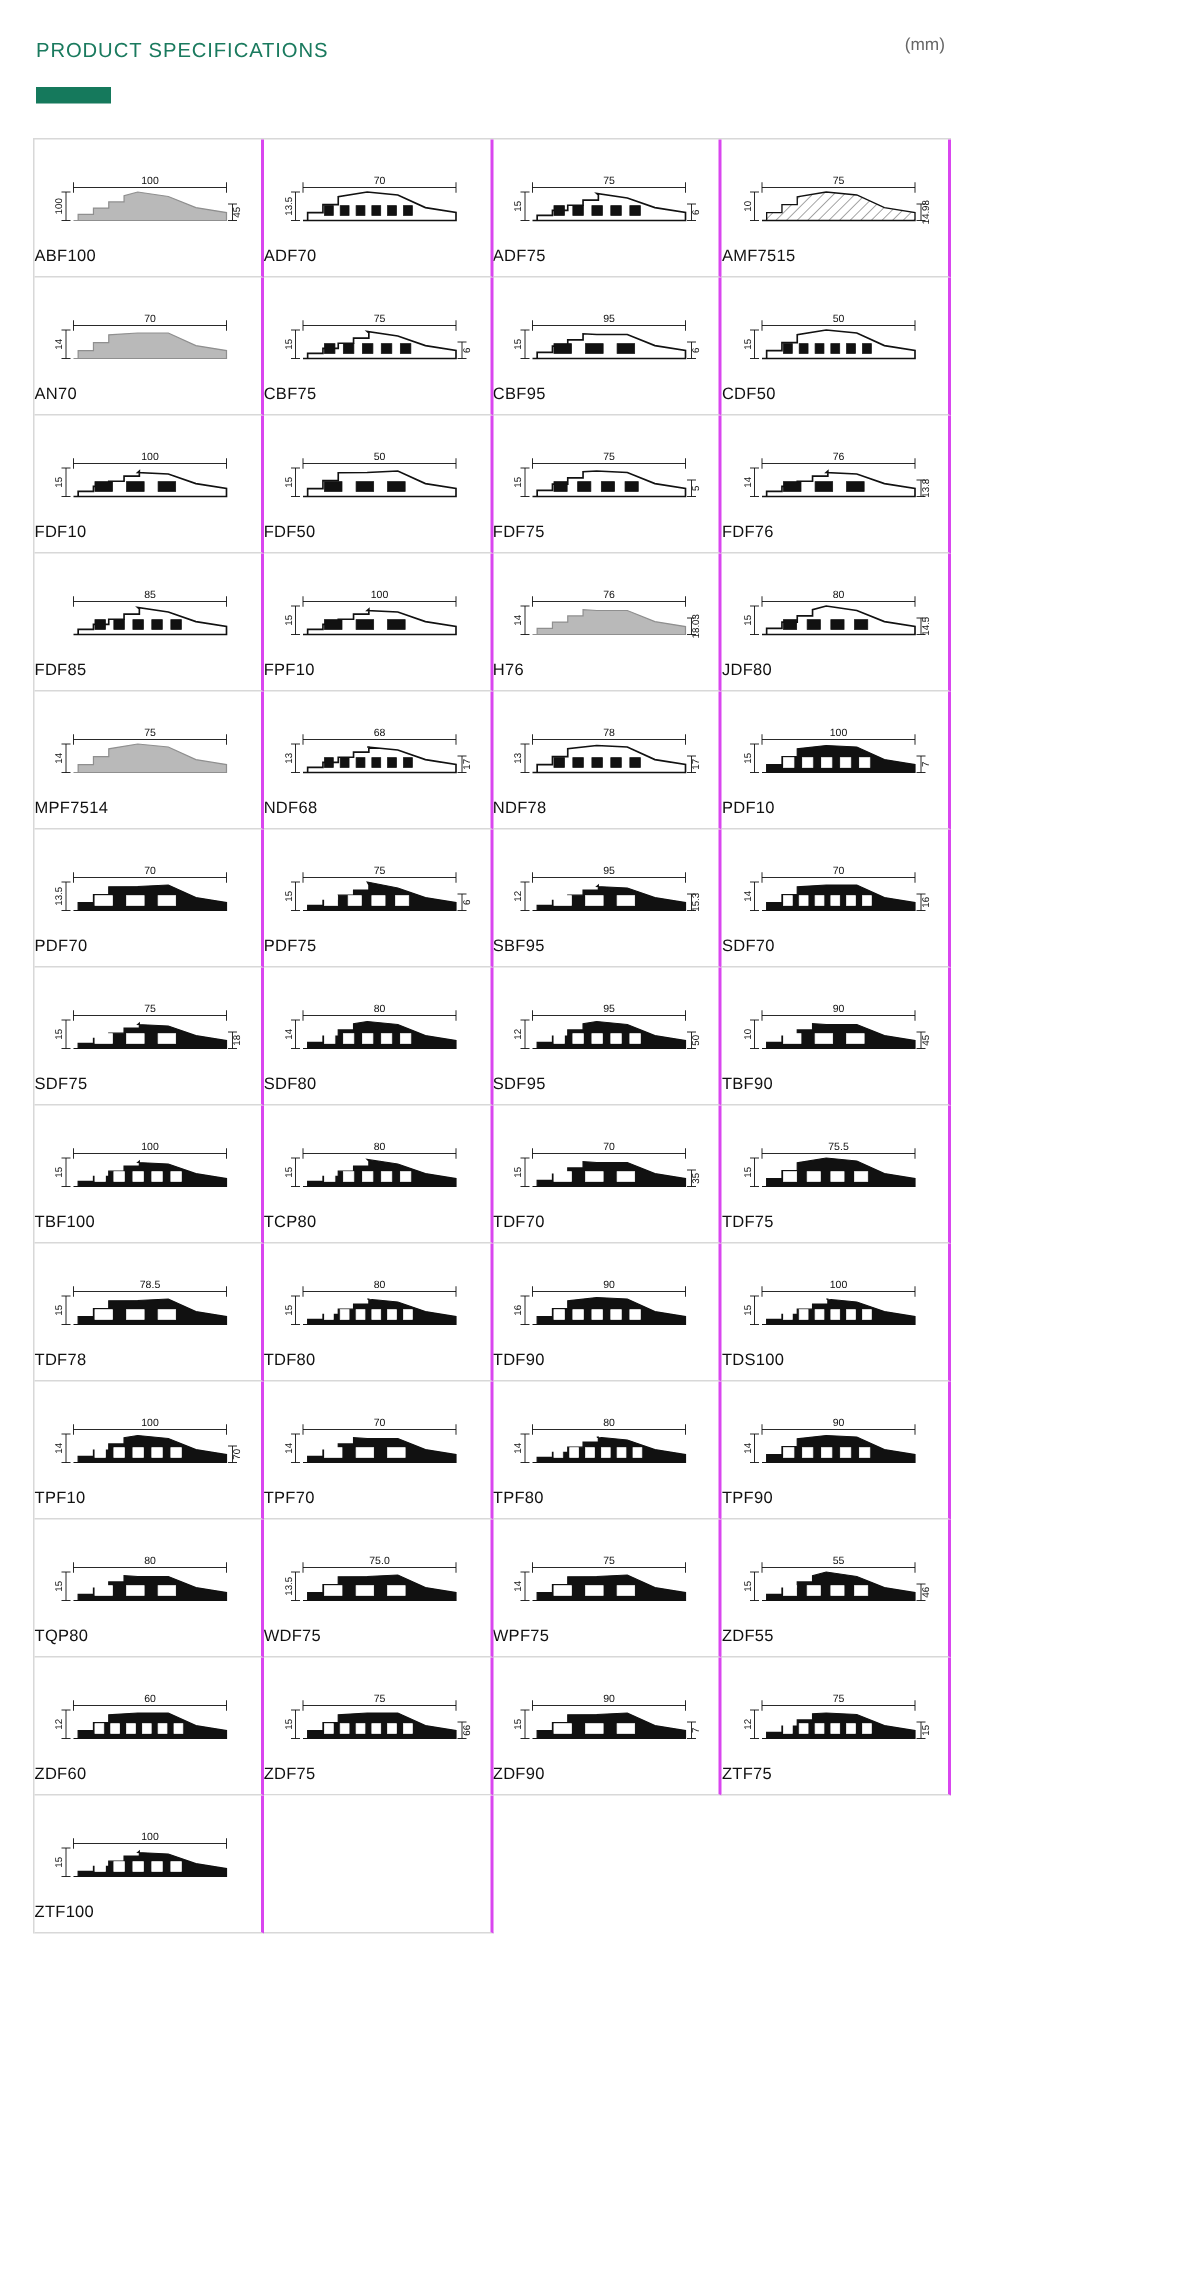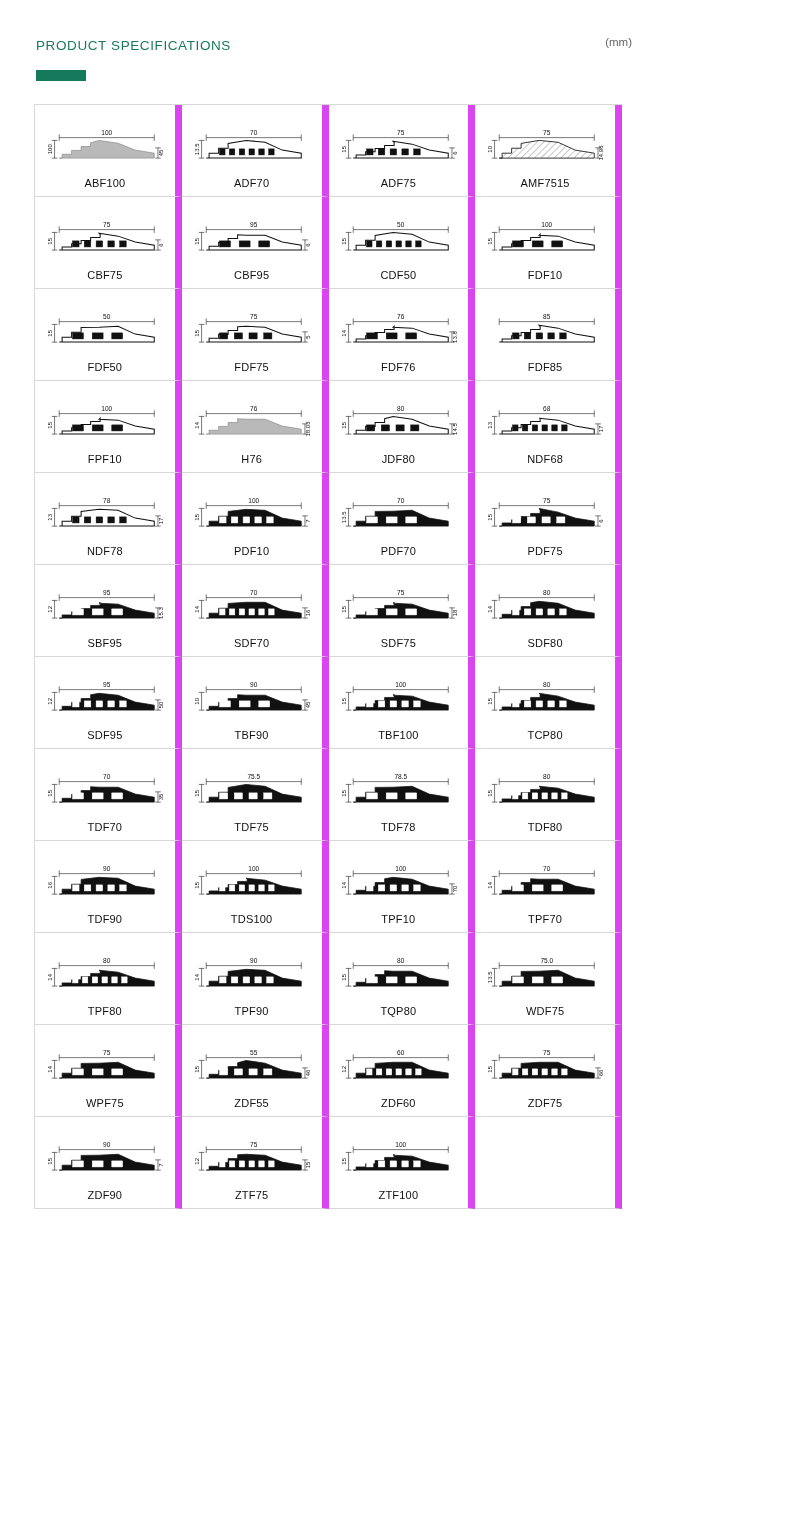--- a/index.html
+++ b/index.html
@@ -7,21 +7,21 @@
     margin: 0; padding: 0;
     background: #ffffff;
     width: 800px;
     font-family: "Liberation Sans", sans-serif;
   }
   .page {
     position: relative;
     width: 656px;
     min-height: 1515px;
     background: #fff;
-    padding: 12px;
+    padding: 0;
   }
   .header {
     position: relative;
     padding: 26px 24px 0 24px;
     height: 92px;
   }
   .title {
     color: #1a7a5e;
     font-size: 13.5px;
     letter-spacing: 0.6px;
@@ -30,40 +30,40 @@
     line-height: 1.2;
   }
   .title-underline {
     margin-top: 16px;
     width: 50px;
     height: 11px;
     background: #15795c;
   }
   .unit {
     position: absolute;
-    right: 12px;
+    right: 26px;
     top: 24px;
     font-size: 11.5px;
     color: #666;
   }
   .grid {
     margin: 0 22px 20px 22px;
     border-top: 1px solid #d8d8d8;
     border-left: 1px solid #d8d8d8;
     display: grid;
     grid-template-columns: repeat(4, 1fr);
   }
   .cell {
-    border-right: 7px solid #d946ef;
+    border-right: 2px solid #d946ef;
     border-bottom: 1px solid #d8d8d8;
     height: 92px;
     position: relative;
     display: flex;
     flex-direction: column;
-    align-items: center;
+    align-items: flex-start;
     justify-content: flex-start;
     padding-top: 8px;
     overflow: hidden;
   }
   .cell.empty { background: #fff; }
   .fig {
     flex: 1 1 auto;
     width: 100%;
     display: flex;
     align-items: center;
@@ -194,20 +194,41 @@
     <line x1="129" y1="36" x2="135" y2="36" stroke="#111" stroke-width="0.6"></line>
     <text x="137" y="30.5" font-size="6.5" text-anchor="middle" fill="#111" transform="rotate(-90 137 30.5)" font-family="Liberation Sans, sans-serif">14.98</text>
           </svg>
         </div>
         <div class="code">AMF7515</div>
       </div>
       <div class="cell">
         <div class="fig">
           <svg width="150" height="46" viewBox="0 0 150 46">
             <defs>
+              <pattern id="hatchpat2013126" width="5" height="5" patternTransform="rotate(45)" patternUnits="userSpaceOnUse">
+    <line x1="0" y1="0" x2="0" y2="5" stroke="#111" stroke-width="0.5"></line>
+              </pattern>
+            </defs>
+            <path d="M26.0,36.0 L29.1,36.0 L29.1,30.7 L39.3,30.7 L39.3,25.4 L49.5,25.4 L49.5,20.2 L68.8,19.0 L89.2,19.0 L107.6,27.4 L128.0,30.7 L128.0,36.0 Z" style="fill:#b9b9b9;stroke:#8f8f8f;stroke-width:0.8;"></path>
+    <line x1="26" y1="14" x2="128" y2="14" stroke="#111" stroke-width="0.6"></line>
+    <line x1="26" y1="10.5" x2="26" y2="17.5" stroke="#111" stroke-width="0.6"></line>
+    <line x1="128" y1="10.5" x2="128" y2="17.5" stroke="#111" stroke-width="0.6"></line>
+    <text x="77" y="11.5" font-size="7" text-anchor="middle" fill="#111" font-family="Liberation Sans, sans-serif">70</text>
+    <line x1="21" y1="17" x2="21" y2="36" stroke="#111" stroke-width="0.6"></line>
+    <line x1="18" y1="17" x2="24" y2="17" stroke="#111" stroke-width="0.6"></line>
+    <line x1="18" y1="36" x2="24" y2="36" stroke="#111" stroke-width="0.6"></line>
+    <text x="18.5" y="26.5" font-size="6.5" text-anchor="middle" fill="#111" transform="rotate(-90 18.5 26.5)" font-family="Liberation Sans, sans-serif">14</text>
+          </svg>
+        </div>
+        <div class="code">AN70</div>
+      </div>
+      <div class="cell">
+        <div class="fig">
+          <svg width="150" height="46" viewBox="0 0 150 46">
+            <defs>
               <pattern id="hatchpat63911141" width="5" height="5" patternTransform="rotate(45)" patternUnits="userSpaceOnUse">
     <line x1="0" y1="0" x2="0" y2="5" stroke="#111" stroke-width="0.5"></line>
               </pattern>
             </defs>
             <path d="M26.0,36.0 L29.1,36.0 L29.1,32.6 L39.3,32.6 L39.3,29.2 L49.5,29.2 L49.5,25.8 L59.7,25.8 L59.7,22.4 L69.9,22.4 L69.9,19.0 L68.8,18.0 L89.2,21.0 L107.6,27.4 L128.0,30.7 L128.0,36.0 Z" style="fill:#ffffff;stroke:#111;stroke-width:1.1;"></path>
             <rect x="40.3" y="26.1" width="7.0" height="6.5" fill="#111111" stroke="#111111" stroke-width="0.5"></rect>
             <rect x="52.9" y="26.1" width="7.0" height="6.5" fill="#111111" stroke="#111111" stroke-width="0.5"></rect>
             <rect x="65.6" y="26.1" width="7.0" height="6.5" fill="#111111" stroke="#111111" stroke-width="0.5"></rect>
             <rect x="78.2" y="26.1" width="7.0" height="6.5" fill="#111111" stroke="#111111" stroke-width="0.5"></rect>
             <rect x="90.9" y="26.1" width="7.0" height="6.5" fill="#111111" stroke="#111111" stroke-width="0.5"></rect>
@@ -484,20 +505,41 @@
     <line x1="129" y1="36" x2="135" y2="36" stroke="#111" stroke-width="0.6"></line>
     <text x="137" y="30.5" font-size="6.5" text-anchor="middle" fill="#111" transform="rotate(-90 137 30.5)" font-family="Liberation Sans, sans-serif">14.5</text>
           </svg>
         </div>
         <div class="code">JDF80</div>
       </div>
       <div class="cell">
         <div class="fig">
           <svg width="150" height="46" viewBox="0 0 150 46">
             <defs>
+              <pattern id="hatchpat1974976260" width="5" height="5" patternTransform="rotate(45)" patternUnits="userSpaceOnUse">
+    <line x1="0" y1="0" x2="0" y2="5" stroke="#111" stroke-width="0.5"></line>
+              </pattern>
+            </defs>
+            <path d="M26.0,36.0 L29.1,36.0 L29.1,30.7 L39.3,30.7 L39.3,25.4 L49.5,25.4 L49.5,20.2 L68.8,17.0 L89.2,19.0 L107.6,27.4 L128.0,30.7 L128.0,36.0 Z" style="fill:#b9b9b9;stroke:#8f8f8f;stroke-width:0.8;"></path>
+    <line x1="26" y1="14" x2="128" y2="14" stroke="#111" stroke-width="0.6"></line>
+    <line x1="26" y1="10.5" x2="26" y2="17.5" stroke="#111" stroke-width="0.6"></line>
+    <line x1="128" y1="10.5" x2="128" y2="17.5" stroke="#111" stroke-width="0.6"></line>
+    <text x="77" y="11.5" font-size="7" text-anchor="middle" fill="#111" font-family="Liberation Sans, sans-serif">75</text>
+    <line x1="21" y1="17" x2="21" y2="36" stroke="#111" stroke-width="0.6"></line>
+    <line x1="18" y1="17" x2="24" y2="17" stroke="#111" stroke-width="0.6"></line>
+    <line x1="18" y1="36" x2="24" y2="36" stroke="#111" stroke-width="0.6"></line>
+    <text x="18.5" y="26.5" font-size="6.5" text-anchor="middle" fill="#111" transform="rotate(-90 18.5 26.5)" font-family="Liberation Sans, sans-serif">14</text>
+          </svg>
+        </div>
+        <div class="code">MPF7514</div>
+      </div>
+      <div class="cell">
+        <div class="fig">
+          <svg width="150" height="46" viewBox="0 0 150 46">
+            <defs>
               <pattern id="hatchpat74129426" width="5" height="5" patternTransform="rotate(45)" patternUnits="userSpaceOnUse">
     <line x1="0" y1="0" x2="0" y2="5" stroke="#111" stroke-width="0.5"></line>
               </pattern>
             </defs>
             <path d="M26.0,36.0 L29.1,36.0 L29.1,32.6 L39.3,32.6 L39.3,29.2 L49.5,29.2 L49.5,25.8 L59.7,25.8 L59.7,22.4 L69.9,22.4 L69.9,19.0 L68.8,19.0 L89.2,21.0 L107.6,27.4 L128.0,30.7 L128.0,36.0 Z" style="fill:#ffffff;stroke:#111;stroke-width:1.1;"></path>
             <rect x="40.3" y="26.1" width="5.9" height="6.5" fill="#111111" stroke="#111111" stroke-width="0.5"></rect>
             <rect x="50.8" y="26.1" width="5.9" height="6.5" fill="#111111" stroke="#111111" stroke-width="0.5"></rect>
             <rect x="61.4" y="26.1" width="5.9" height="6.5" fill="#111111" stroke="#111111" stroke-width="0.5"></rect>
             <rect x="71.9" y="26.1" width="5.9" height="6.5" fill="#111111" stroke="#111111" stroke-width="0.5"></rect>
             <rect x="82.4" y="26.1" width="5.9" height="6.5" fill="#111111" stroke="#111111" stroke-width="0.5"></rect>

